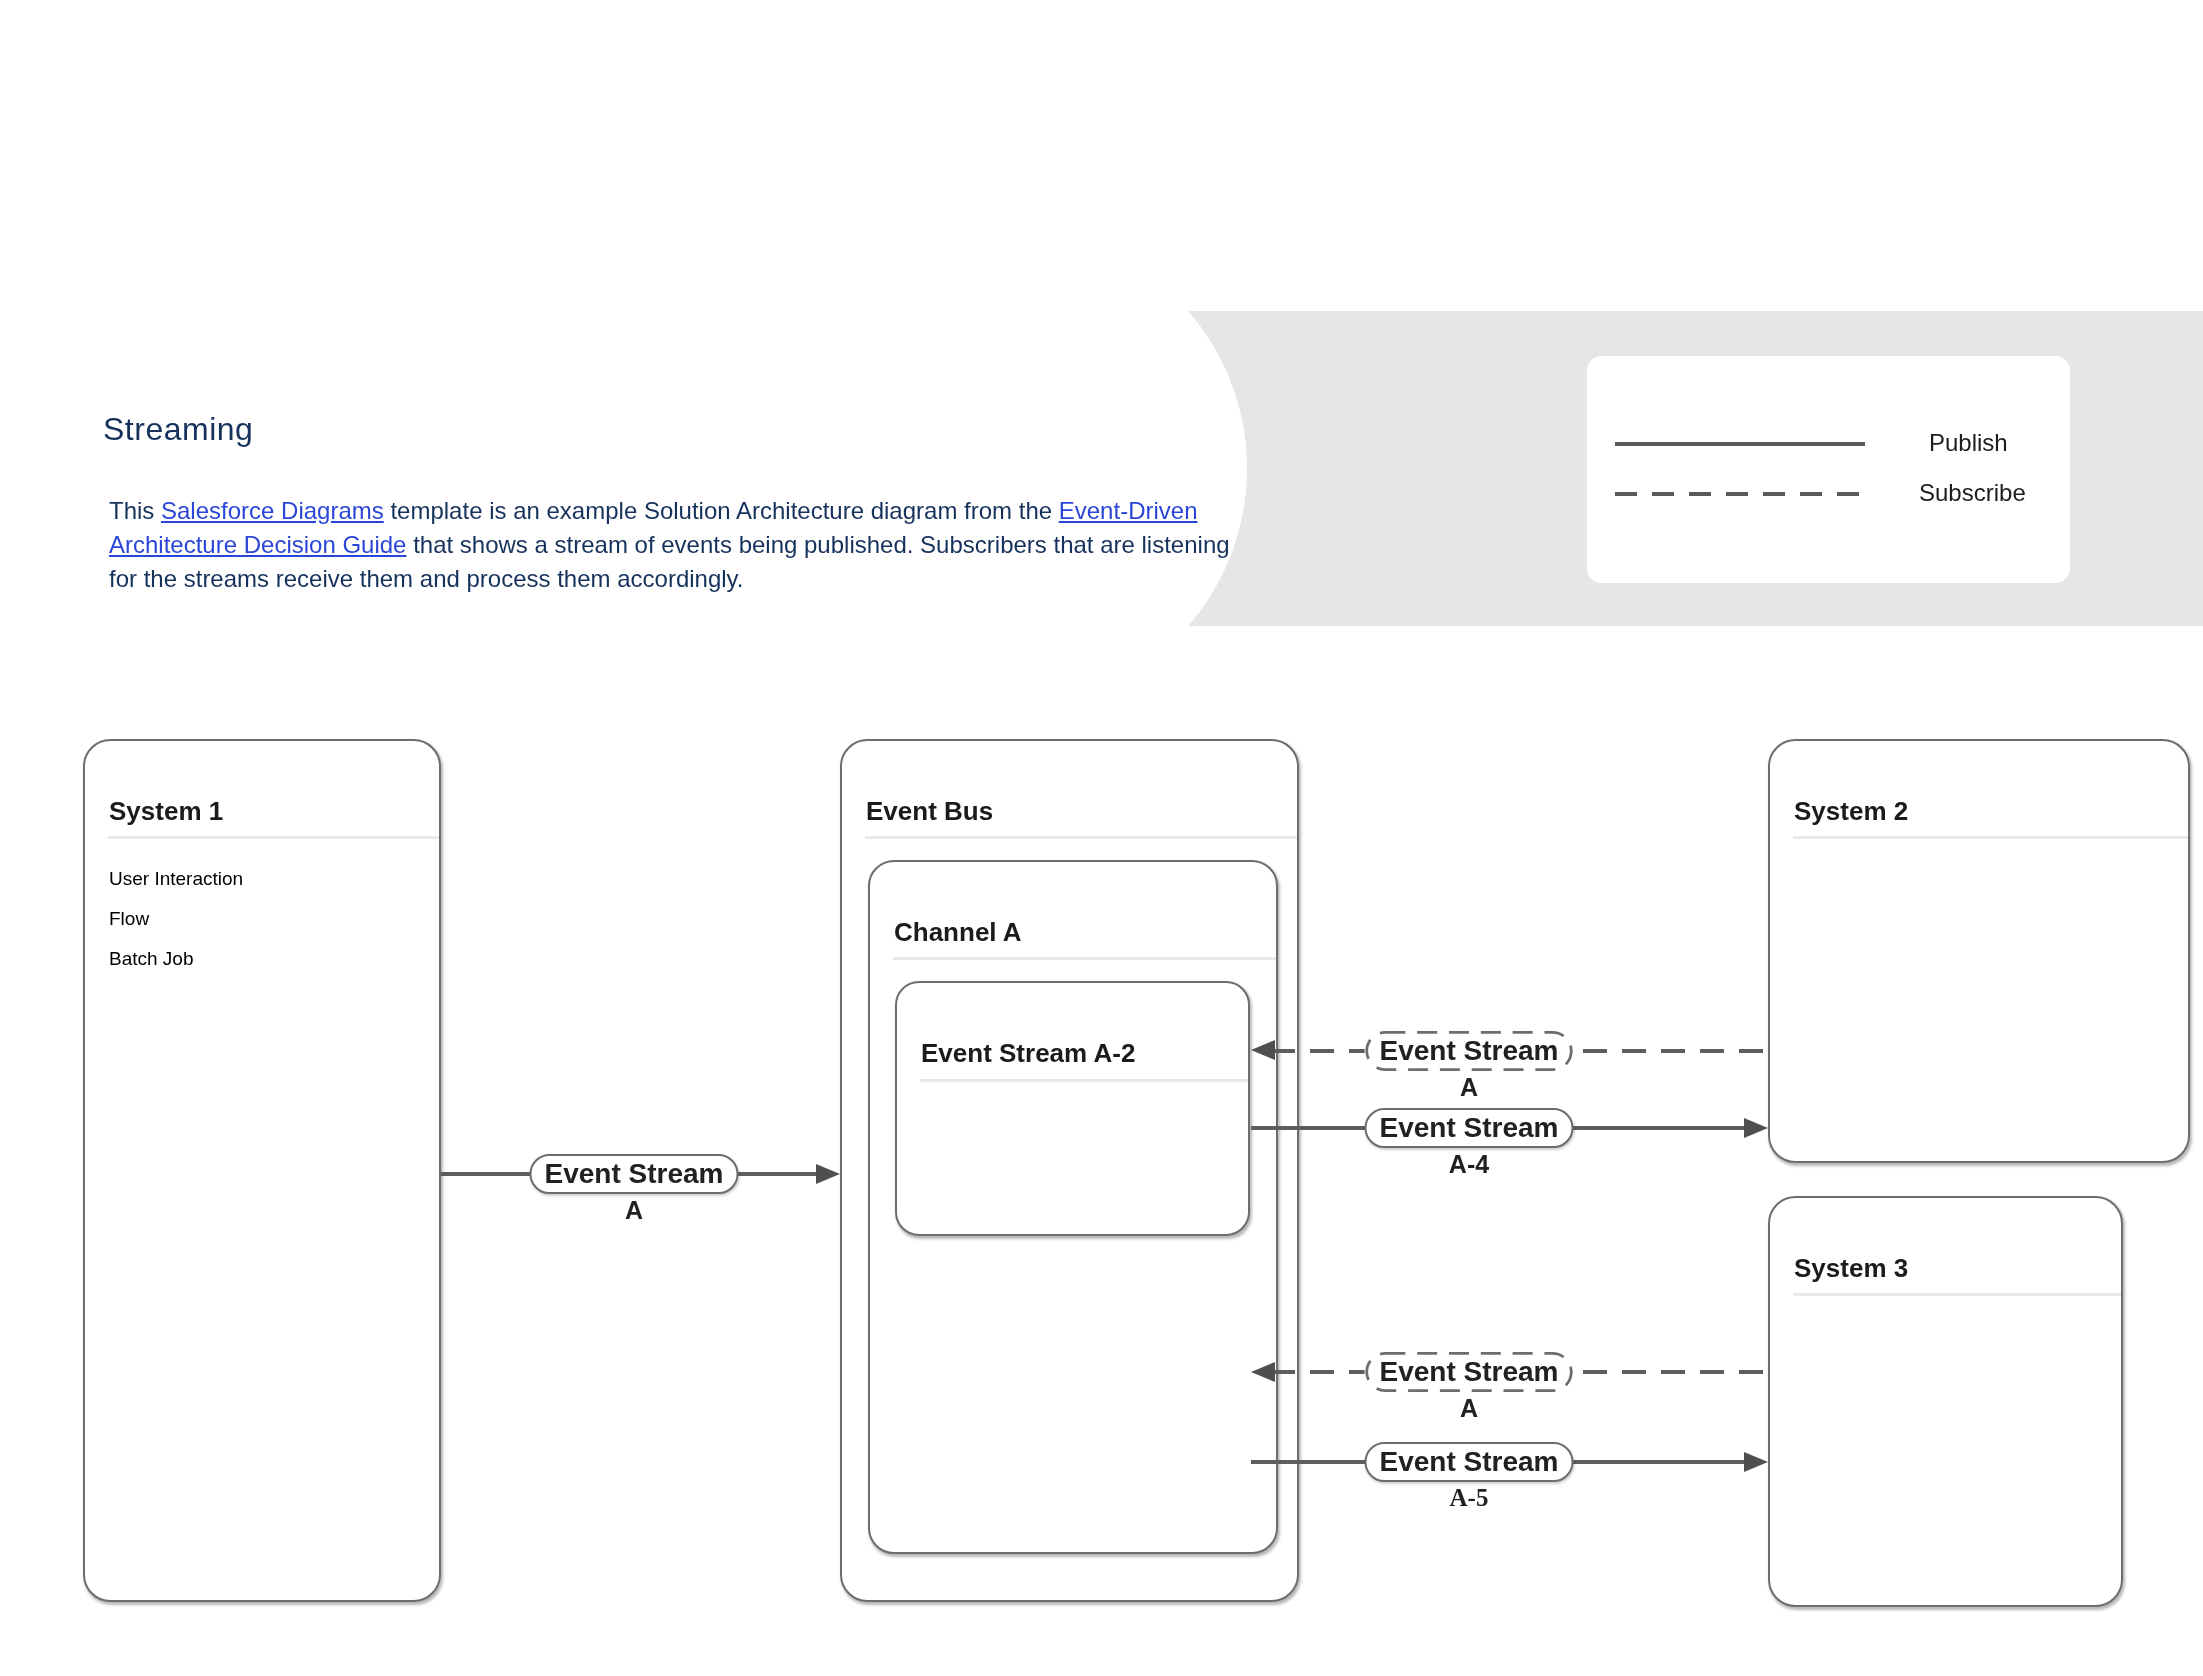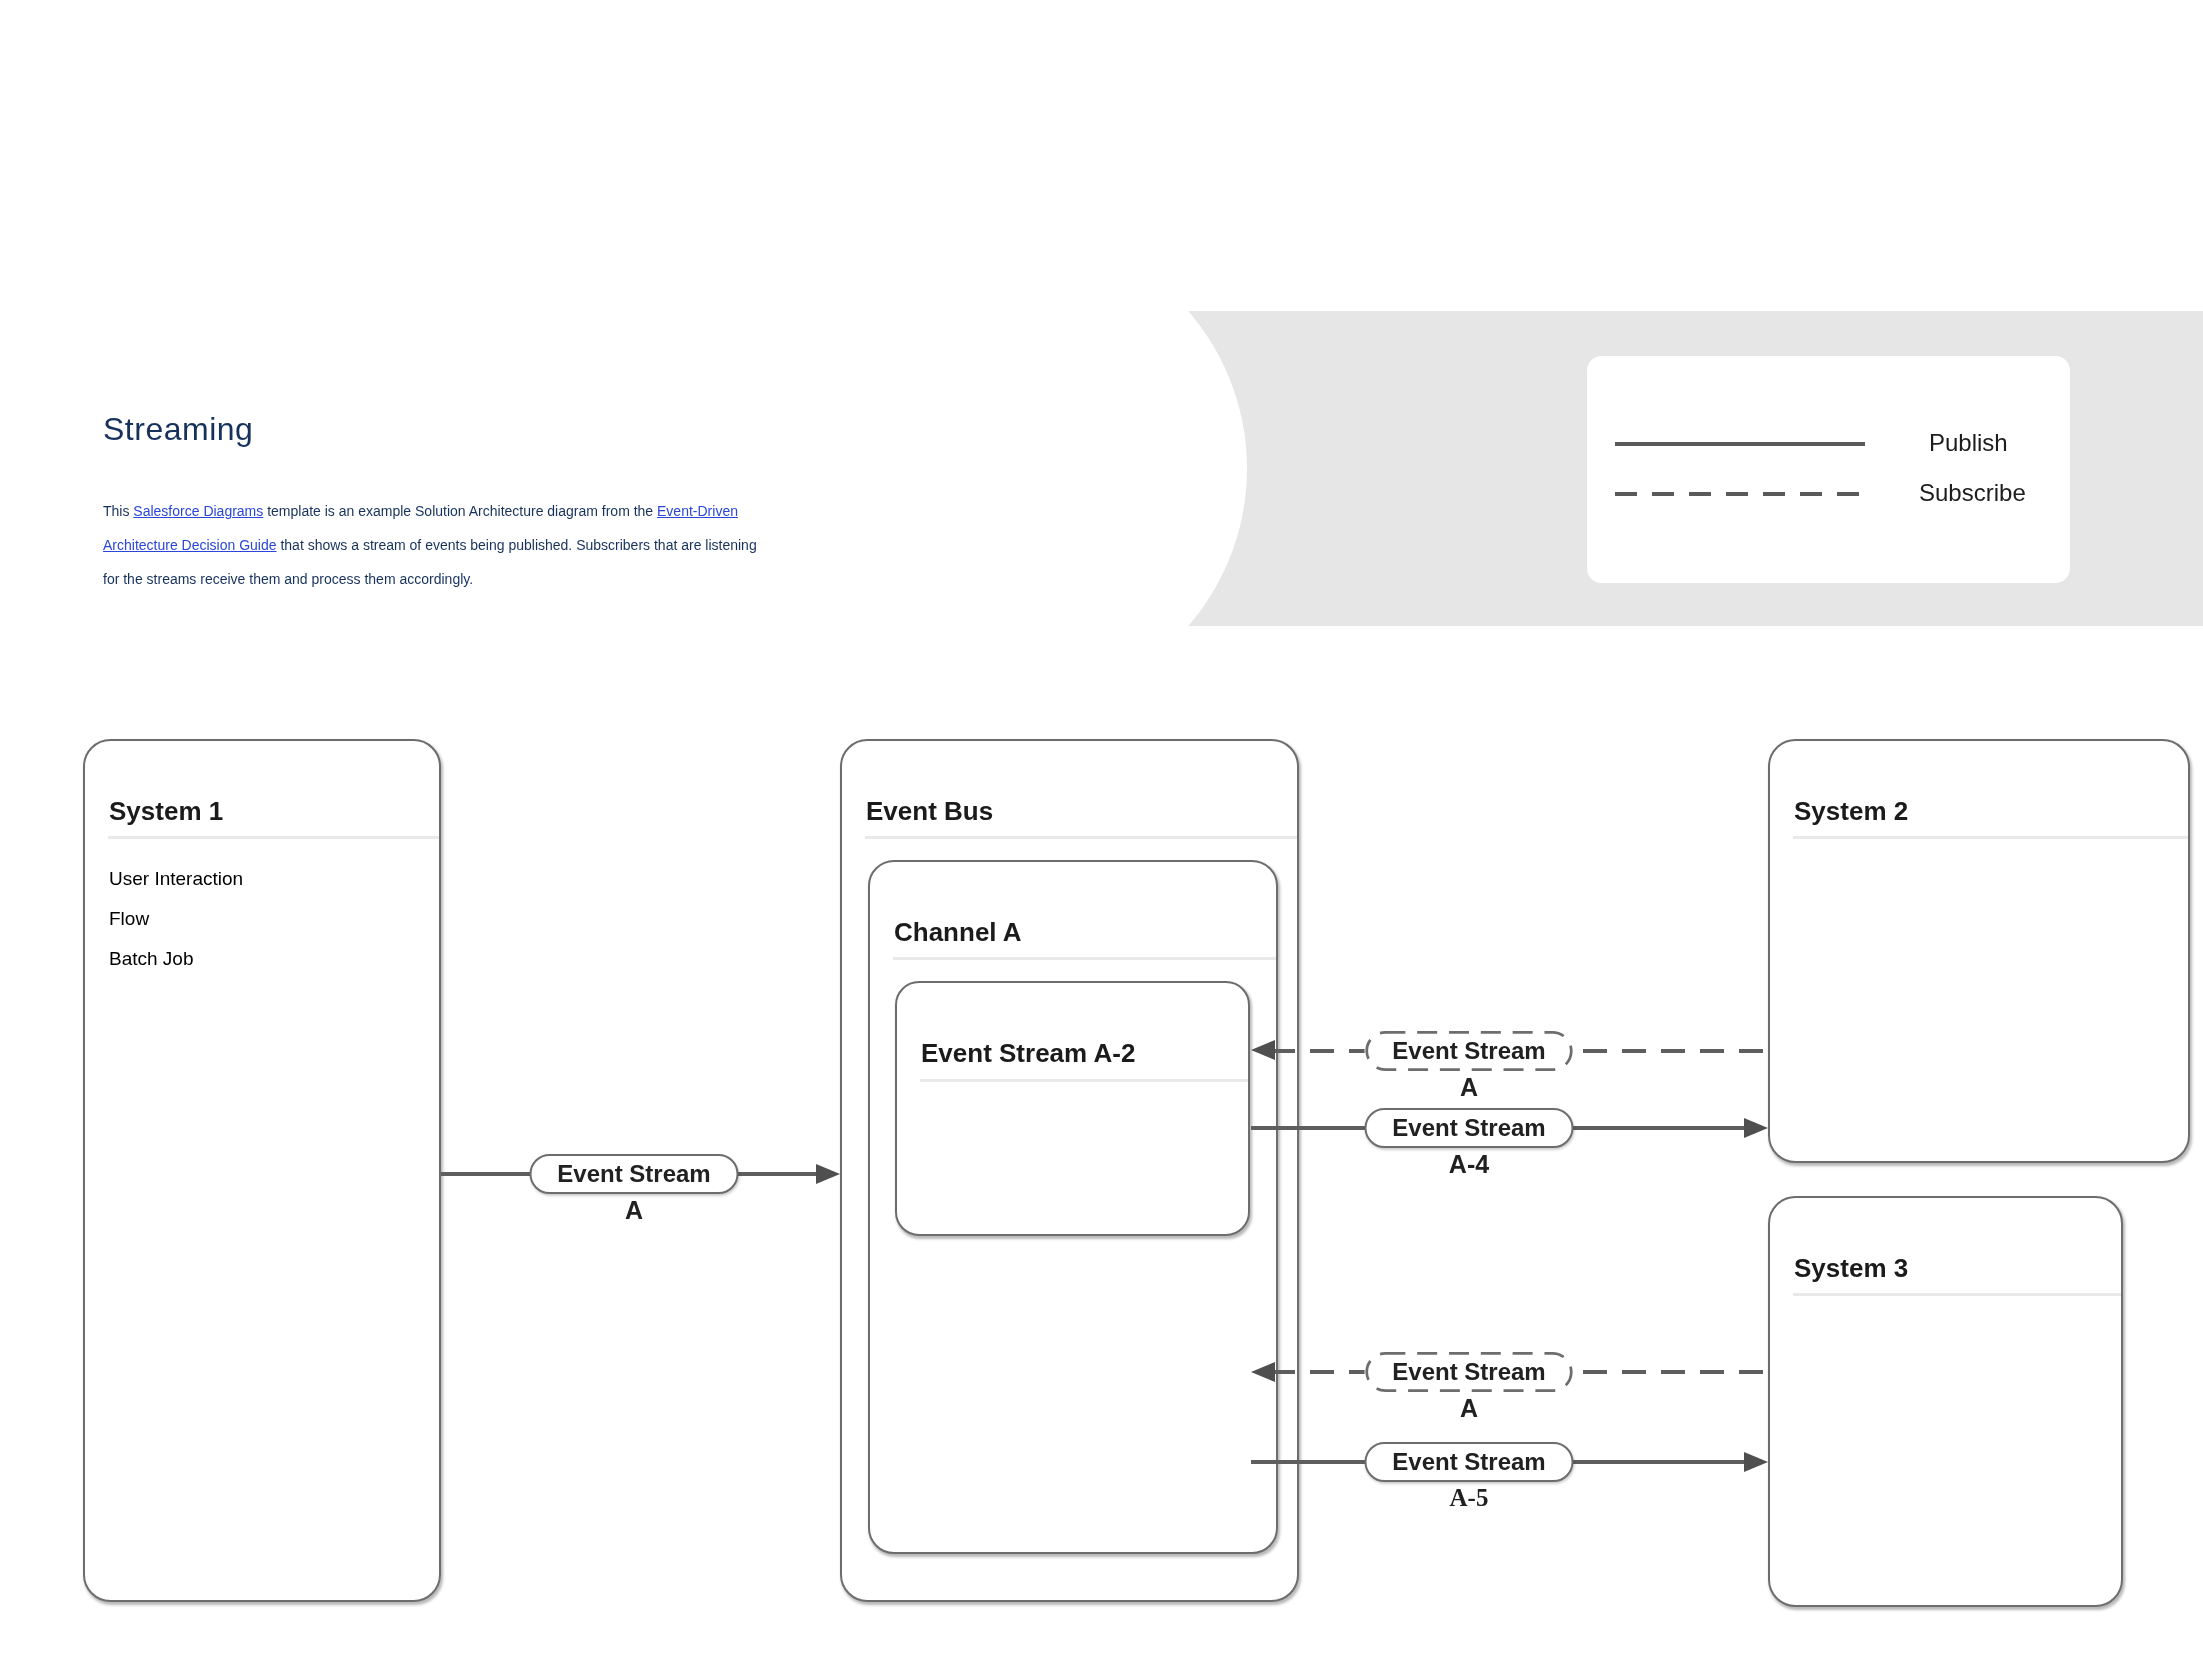--- a/index.html
+++ b/index.html
@@ -7,22 +7,22 @@
     position:relative; width:2204px; height:1677px; background:#ffffff;
     font-family:"Liberation Sans", sans-serif; overflow:hidden;
   }
 
   
   .page-title {
     position:absolute; left:103px; top:411px;
     font-size:32px; font-weight:400; color:#16325c; letter-spacing:0.5px;
   }
   .description {
-    position:absolute; left:103px; top:494px; width:1148px;
-    font-size:14px; line-height:34px; color:#16325c;
+    position:absolute; left:109px; top:494px; width:1148px;
+    font-size:24px; line-height:34px; color:#16325c;
   }
   .para-line { white-space:nowrap; }
   .tlink { color:#2a46d8; text-decoration:underline; cursor:pointer; }
 
   
   .band { position:absolute; left:1139px; top:311px; width:1065px; height:315px; background:#e6e6e6; }
   .band-notch {
     position:absolute; left:-373px; top:-83px; width:481px; height:481px;
     border-radius:50%; background:#ffffff;
   }
@@ -70,21 +70,21 @@
   .ah { position:absolute; width:0; height:0; border-top:10px solid transparent; border-bottom:10px solid transparent; }
   .ah.right { border-left:24px solid #4f4f4f; }
   .ah.left  { border-right:24px solid #4f4f4f; }
 
   
   .pill {
     position:absolute; width:209px; height:40px; box-sizing:border-box;
     transform:translate(-50%,-50%);
     background:#ffffff; border-radius:22px;
     display:flex; align-items:center; justify-content:center;
-    font-size:24px; font-weight:bold; color:#212121; white-space:nowrap;
+    font-size:28px; font-weight:bold; color:#212121; white-space:nowrap;
   }
   .pill.solid { border:2.8px solid #6d6d6d; box-shadow:0.9px 1.8px 2.8px rgba(0,0,0,0.22); }
   .pill.dashed { border:none; }
   .pill .stroke { position:absolute; left:0; top:0; }
   .pill .lbl { position:relative; }
   .flow-sub {
     position:absolute; transform:translateX(-50%);
     font-size:25px; font-weight:bold; color:#212121; white-space:nowrap;
   }
 </style>

